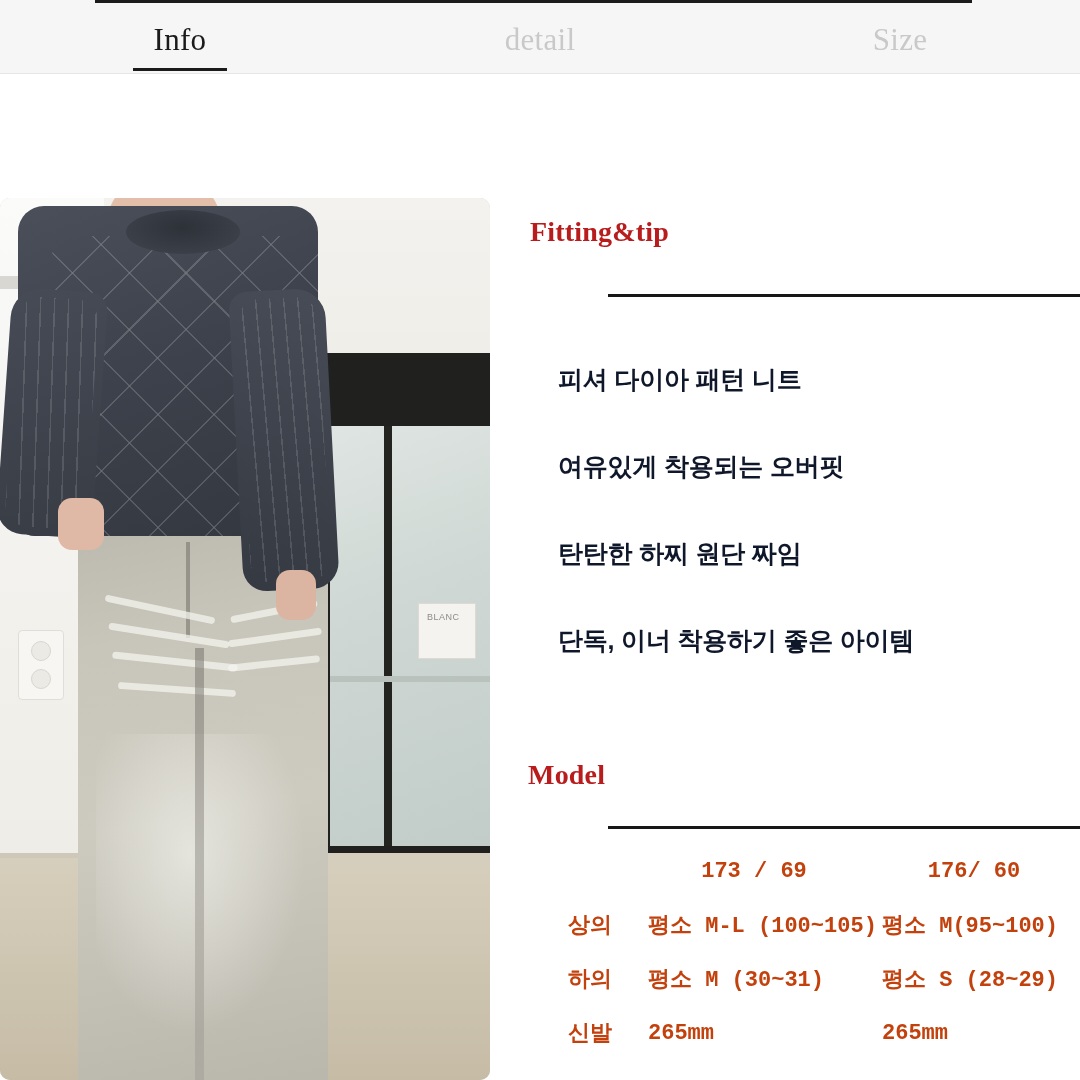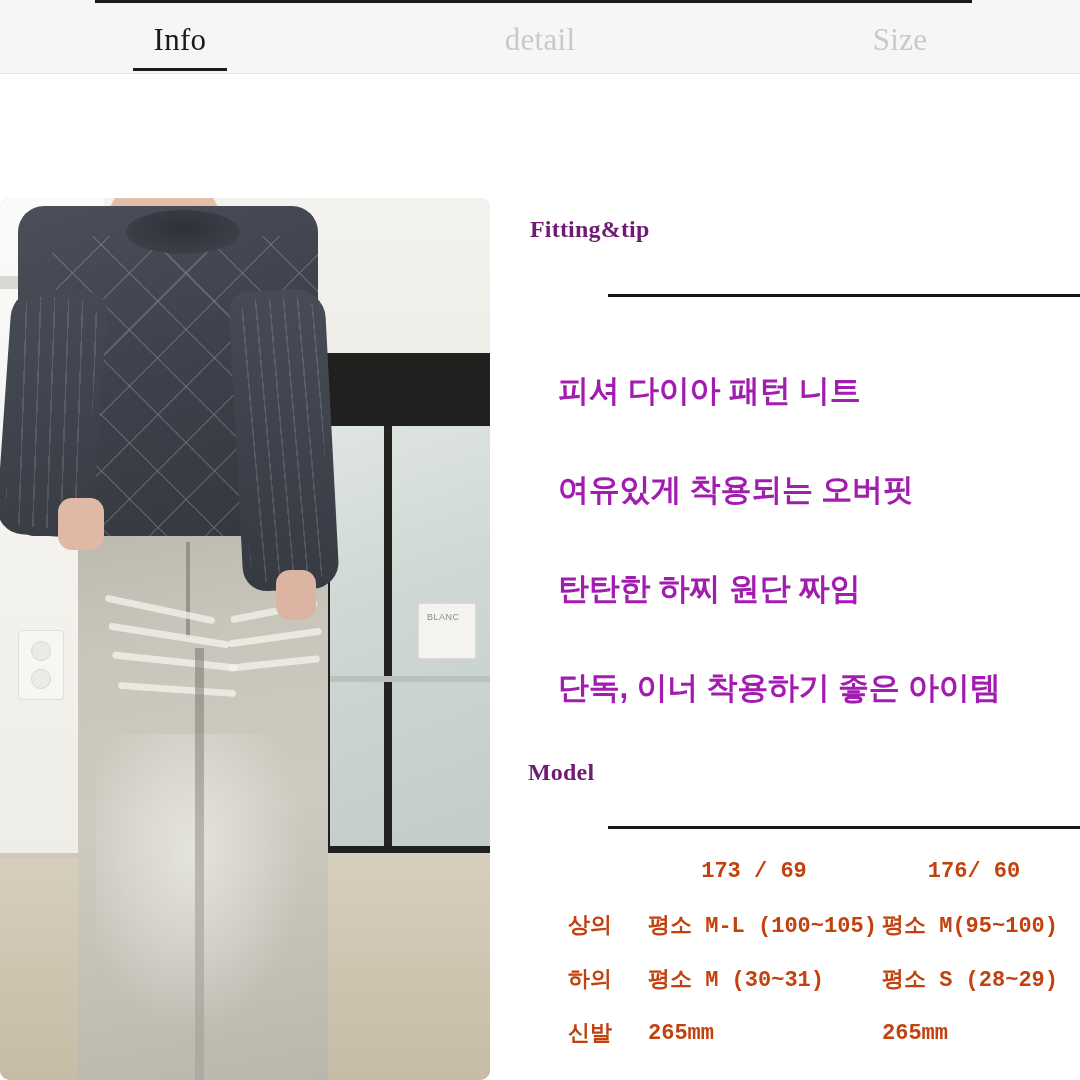--- a/index.html
+++ b/index.html
@@ -265,23 +265,23 @@
     position: absolute;
     left: 528px;
     top: 0;
     width: 552px;
     height: 1006px;
   }
 
   .section-title {
     position: absolute;
     font-family: "Liberation Serif", "DejaVu Serif", serif;
-    font-size: 24px;
+    font-size: 28px;
     font-weight: 700;
-    color: #701a75;
+    color: #b91c1c;
     letter-spacing: 0.2px;
     white-space: nowrap;
   }
   #title-fitting { left: 2px; top: 142px; }
   #title-model   { left: 0px; top: 685px; }
 
   .rule {
     position: absolute;
     left: 80px;
     width: 472px;
@@ -292,28 +292,27 @@
   #rule-model   { top: 752px; }
 
   .tip-list {
     position: absolute;
     left: 30px;
     top: 290px;
     width: 520px;
   }
   .tip-line {
     font-family: "Liberation Sans", "DejaVu Sans", sans-serif;
-    font-size: 31px;
+    font-size: 25px;
     font-weight: 700;
-    color: #a21caf;
+    color: #0f172a;
     letter-spacing: -0.2px;
     height: 87px;
     line-height: 30px;
     white-space: nowrap;
-    margin-top: 12px;
   }
 
   
   .model-table {
     position: absolute;
     left: 0;
     top: 770px;
     width: 552px;
     border-collapse: collapse;
     table-layout: fixed;

